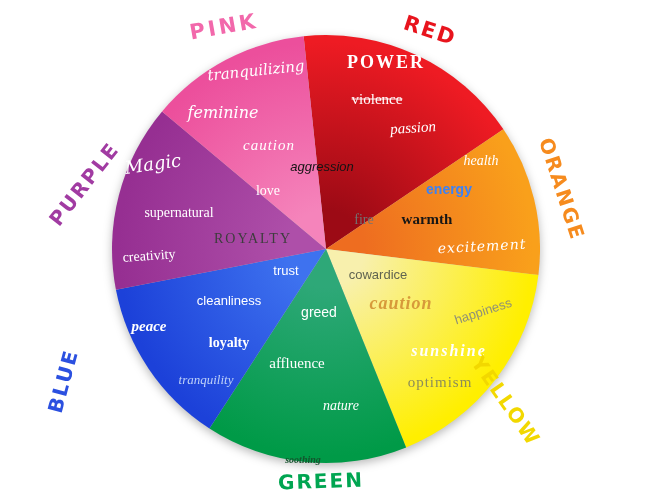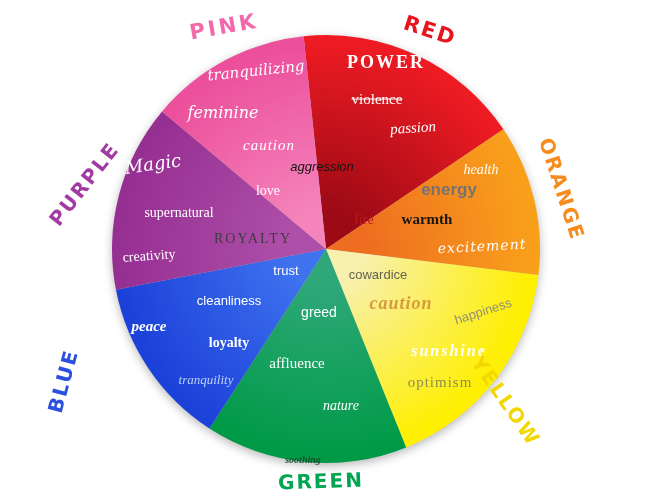--- a/index.html
+++ b/index.html
@@ -73,24 +73,24 @@
       <path d="M 326 249 L 406.17 447.42 A 214 214 0 0 1 209.45 428.48 Z" fill="url(#g3)"></path>
       <path d="M 326 249 L 209.45 428.48 A 214 214 0 0 1 115.93 289.83 Z" fill="url(#g4)"></path>
       <path d="M 326 249 L 115.93 289.83 A 214 214 0 0 1 162.07 111.44 Z" fill="url(#g5)"></path>
       <path d="M 326 249 L 162.07 111.44 A 214 214 0 0 1 303.63 36.17 Z" fill="url(#g6)"></path>
     </svg>
   <div id="word-layer">
       <div class="w serif bold" style="left: 386px; top: 62px; font-size: 18px; color: rgb(255, 255, 255); letter-spacing: 2px; --r: 0deg;">POWER</div>
       <div class="w serif" style="left: 377px; top: 99px; font-size: 15px; color: rgb(255, 255, 255); text-decoration: line-through; --r: 0deg;">violence</div>
       <div class="w serif-it" style="left: 413px; top: 128px; font-size: 15px; color: rgb(255, 255, 255); --r: -4deg;">passion</div>
       <div class="w sans" style="left: 322px; top: 166px; font-size: 13px; color: rgb(20, 20, 20); font-style: italic; --r: 0deg;">aggression</div>
-      <div class="w serif" style="left: 364px; top: 220px; font-size: 14px; color: #b91c1c; --r: 0deg;">fire</div>
+      <div class="w serif" style="left: 364px; top: 220px; font-size: 14px; color: #737373; --r: 0deg;">fire</div>
       <div class="w outer" style="left: 430px; top: 31px; font-size: 21px; color: rgb(232, 20, 29); letter-spacing: 2px; --r: 18deg;">RED</div>
-      <div class="w serif-it" style="left: 481px; top: 170px; font-size: 14px; color: rgb(255, 255, 255); --r: 0deg;">health</div>
-      <div class="w sans bold" style="left: 449px; top: 189px; font-size: 17px; color: #737373; --r: 0deg;">energy</div>
+      <div class="w serif-it" style="left: 481px; top: 161px; font-size: 14px; color: rgb(255, 255, 255); --r: 0deg;">health</div>
+      <div class="w sans bold" style="left: 449px; top: 189px; font-size: 14px; color: #3b82f6; --r: 0deg;">energy</div>
       <div class="w serif bold" style="left: 427px; top: 219px; font-size: 15px; color: rgb(22, 22, 22); --r: 0deg;">warmth</div>
       <div class="w script" style="left: 482px; top: 246px; font-size: 14px; color: rgb(255, 255, 255); letter-spacing: 1px; --r: -3deg;">excitement</div>
       <div class="w outer" style="left: 562px; top: 189px; font-size: 20px; color: rgb(246, 139, 30); letter-spacing: 2px; --r: 72deg;">ORANGE</div>
       <div class="w sans" style="left: 378px; top: 274px; font-size: 13px; color: rgb(96, 100, 80); --r: 0deg;">cowardice</div>
       <div class="w serif-it bold" style="left: 401px; top: 303px; font-size: 18px; color: rgb(215, 154, 58); letter-spacing: 1px; --r: 0deg;">caution</div>
       <div class="w sans" style="left: 483px; top: 311px; font-size: 13px; color: rgb(143, 144, 119); --r: -18deg;">happiness</div>
       <div class="w serif bold" style="left: 449px; top: 351px; font-size: 16px; color: rgb(255, 255, 255); letter-spacing: 2px; font-style: italic; --r: 0deg;">sunshine</div>
       <div class="w serif" style="left: 440px; top: 382px; font-size: 15px; color: rgb(140, 141, 88); letter-spacing: 1px; --r: 0deg;">optimism</div>
       <div class="w outer" style="left: 506px; top: 401px; font-size: 20px; color: rgb(242, 216, 0); letter-spacing: 2px; --r: 55deg;">YELLOW</div>
       <div class="w sans" style="left: 319px; top: 312px; font-size: 14px; color: rgb(255, 255, 255); --r: 0deg;">greed</div>

